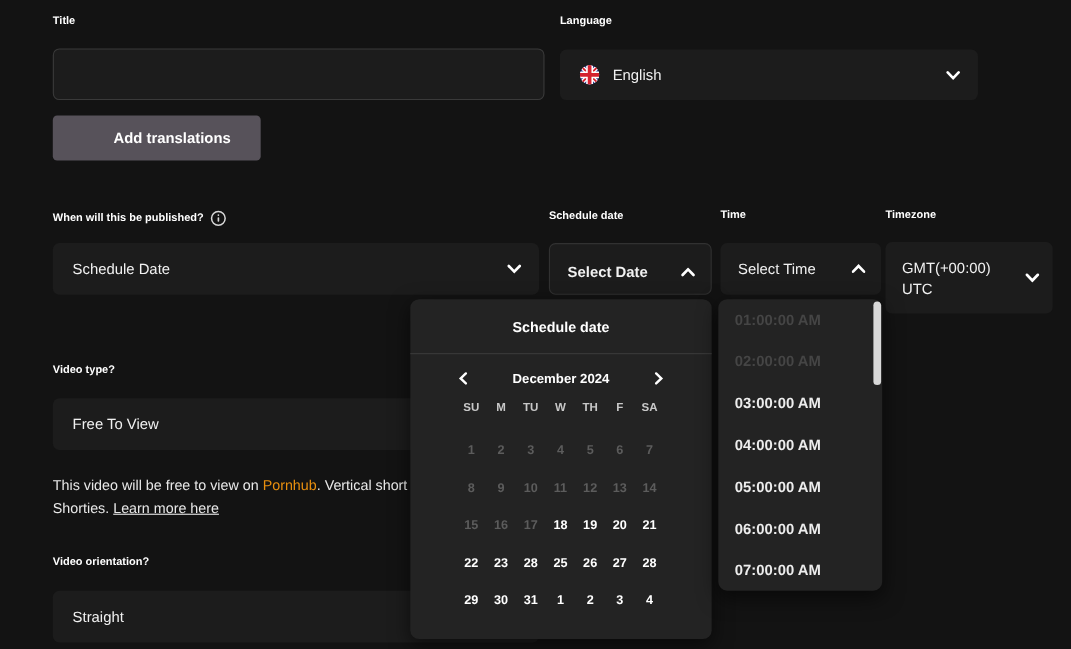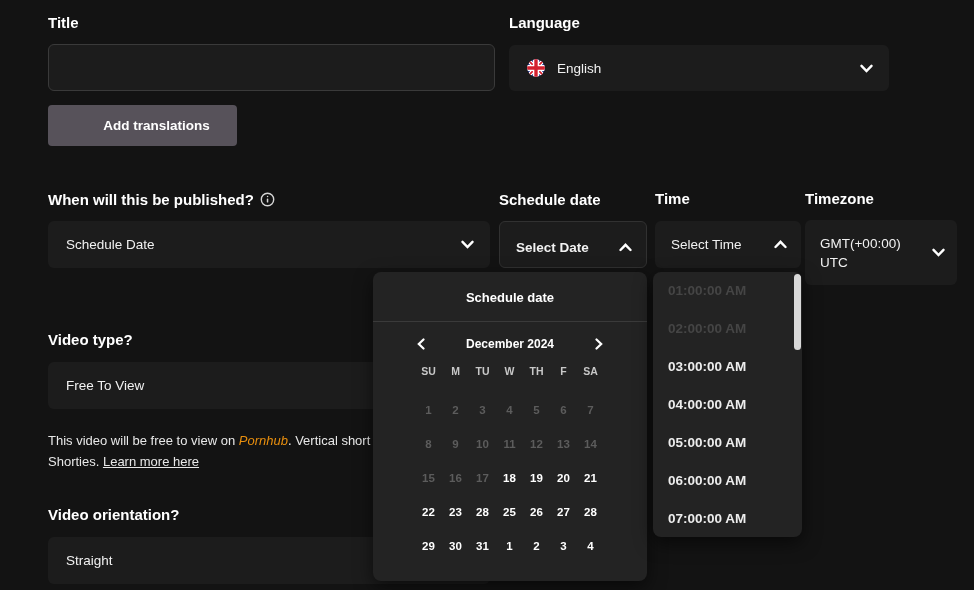--- a/index.html
+++ b/index.html
@@ -6,21 +6,21 @@
   html,body { width:974px; height:590px; }
   body {
     position:relative;
     background:#131313;
     font-family:"Liberation Sans", sans-serif;
     color:#fff;
     overflow:hidden;
   }
   .abs { position:absolute; }
   .field-label {
-    font-size:15px;
+    font-size:10px;
     font-weight:700;
     color:#ffffff;
     display:flex;
     align-items:center;
     gap:6px;
     white-space:nowrap;
   }
   .select {
     background:#1c1c1c;
     border-radius:6px;
@@ -54,21 +54,21 @@
     cursor:pointer;
     font-family:"Liberation Sans", sans-serif;
   }
   .flag { width:18px; height:18px; border-radius:50%; flex:0 0 auto; }
   .lang-left { display:flex; align-items:center; gap:12px; }
 
   
   .desc { font-size:13px; line-height:21px; color:#e8e8e8; z-index:1; }
   .desc .line { white-space:nowrap; }
   .desc a { color:#e8e8e8; text-decoration:underline; cursor:pointer; }
-  .desc .brand { color:var(--accent,#e98f0e);font-style:italic; }
+  .desc .brand { color:var(--accent,#e98f0e); }
 
   
   .panel {
     background:#232323;
     border-radius:8px;
     box-shadow:0 6px 18px rgba(0,0,0,.55);
     z-index:20;
   }
   
   .cal-title { text-align:center; font-weight:700; font-size:13px; padding-top:18px; }

